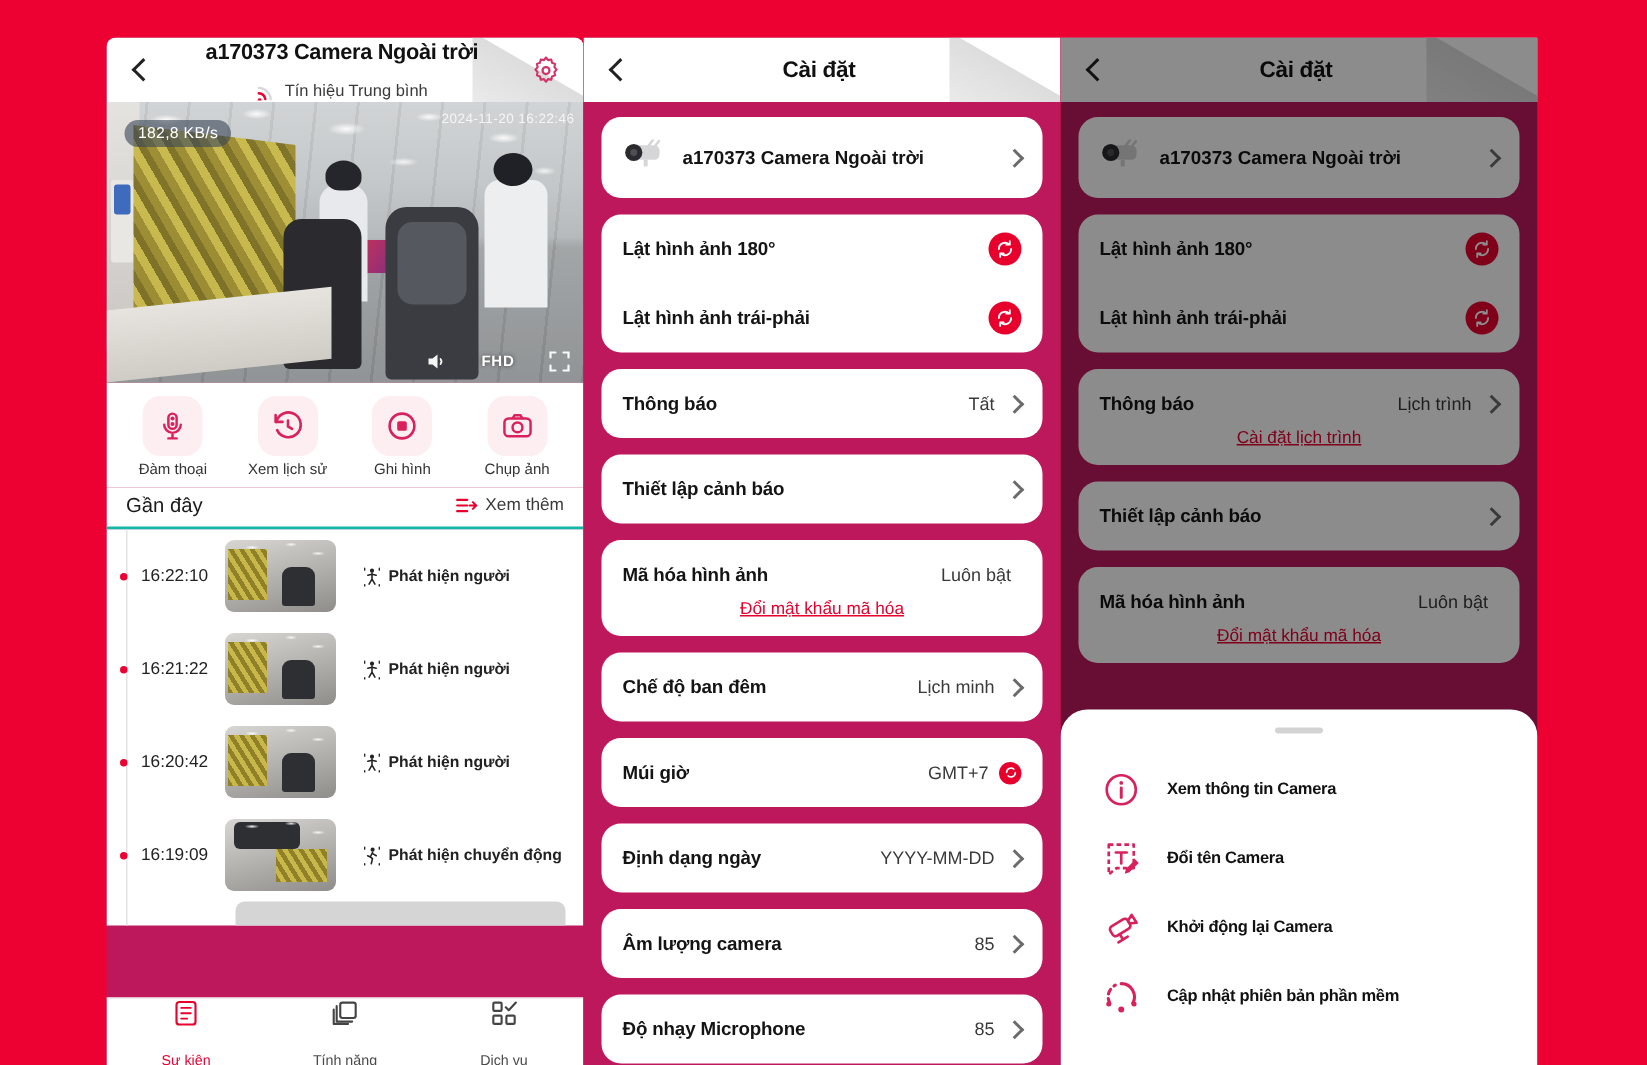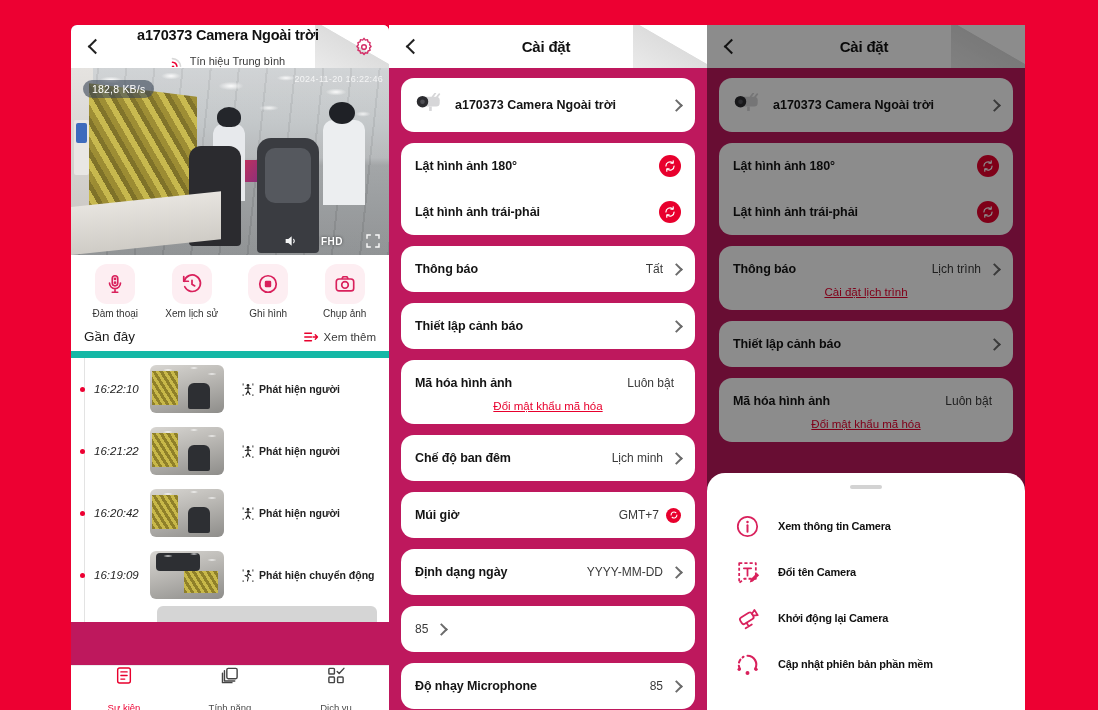--- a/index.html
+++ b/index.html
@@ -225,21 +225,21 @@
     background: #fdeef2;
     display: flex; align-items: center; justify-content: center;
   }
   .action-lbl { font-size: 10px; color: #333; white-space: nowrap; }
 
   
   .recent-bar {
     background: #fff;
     display: flex; align-items: center; justify-content: space-between;
     padding: 4px 13px 7px;
-    border-bottom: 7px solid #14b8a6;
+    border-bottom: 2px solid #14b8a6;
   }
   .recent-title { font-size: 13.5px; color: #1a1a1a; }
   .see-more { display: flex; align-items: center; gap: 5px; cursor: pointer; }
   .see-more-lbl { font-size: 11.5px; color: #3a3a3a; }
 
   
   .events { background: #fff; position: relative; }
   .events::before {
     content:"";
     position:absolute; left: 13px; top: 0; bottom: 0; width: 1px;
@@ -249,21 +249,21 @@
     display: flex; align-items: center;
     padding: 7px 12px 7px 9px;
     cursor: pointer;
     position: relative;
   }
   .event-dot {
     width: 5px; height: 5px; border-radius: 50%;
     background: #ED0032; flex: 0 0 5px; margin-right: 9px;
     position: relative; z-index: 2;
   }
-  .event-time { font-size: 11.5px; color: #222; width: 56px; flex: 0 0 56px; font-style: italic;}
+  .event-time { font-size: 11.5px; color: #222; width: 56px; flex: 0 0 56px;}
   .event-thumb {
     width: 74px; height: 48px; border-radius: 6px;
     margin-right: 18px; flex: 0 0 74px;
     background: linear-gradient(165deg,#d8d6d2 0%, #bcbab6 40%, #8e8d8a 100%);
     position: relative; overflow: hidden;
   }
   .event-thumb .t-gold {
     position:absolute; left:2px; top:6px; width:26px; height:34px;
     background: repeating-linear-gradient(58deg,#8f8029 0 3px,#c8b849 3px 6px);
   }
@@ -696,20 +696,21 @@
         <div class="card">
           <div class="row">
             <span class="row-label">Định dạng ngày</span>
             <span class="row-value">YYYY-MM-DD</span>
             <span class="chev"></span>
           </div>
         </div>
 
         <div class="card">
           <div class="row">
+            <span class="row-label">Âm lượng camera</span>
             <span class="row-value">85</span>
             <span class="chev"></span>
           </div>
         </div>
 
         <div class="card">
           <div class="row">
             <span class="row-label">Độ nhạy Microphone</span>
             <span class="row-value">85</span>
             <span class="chev"></span>

